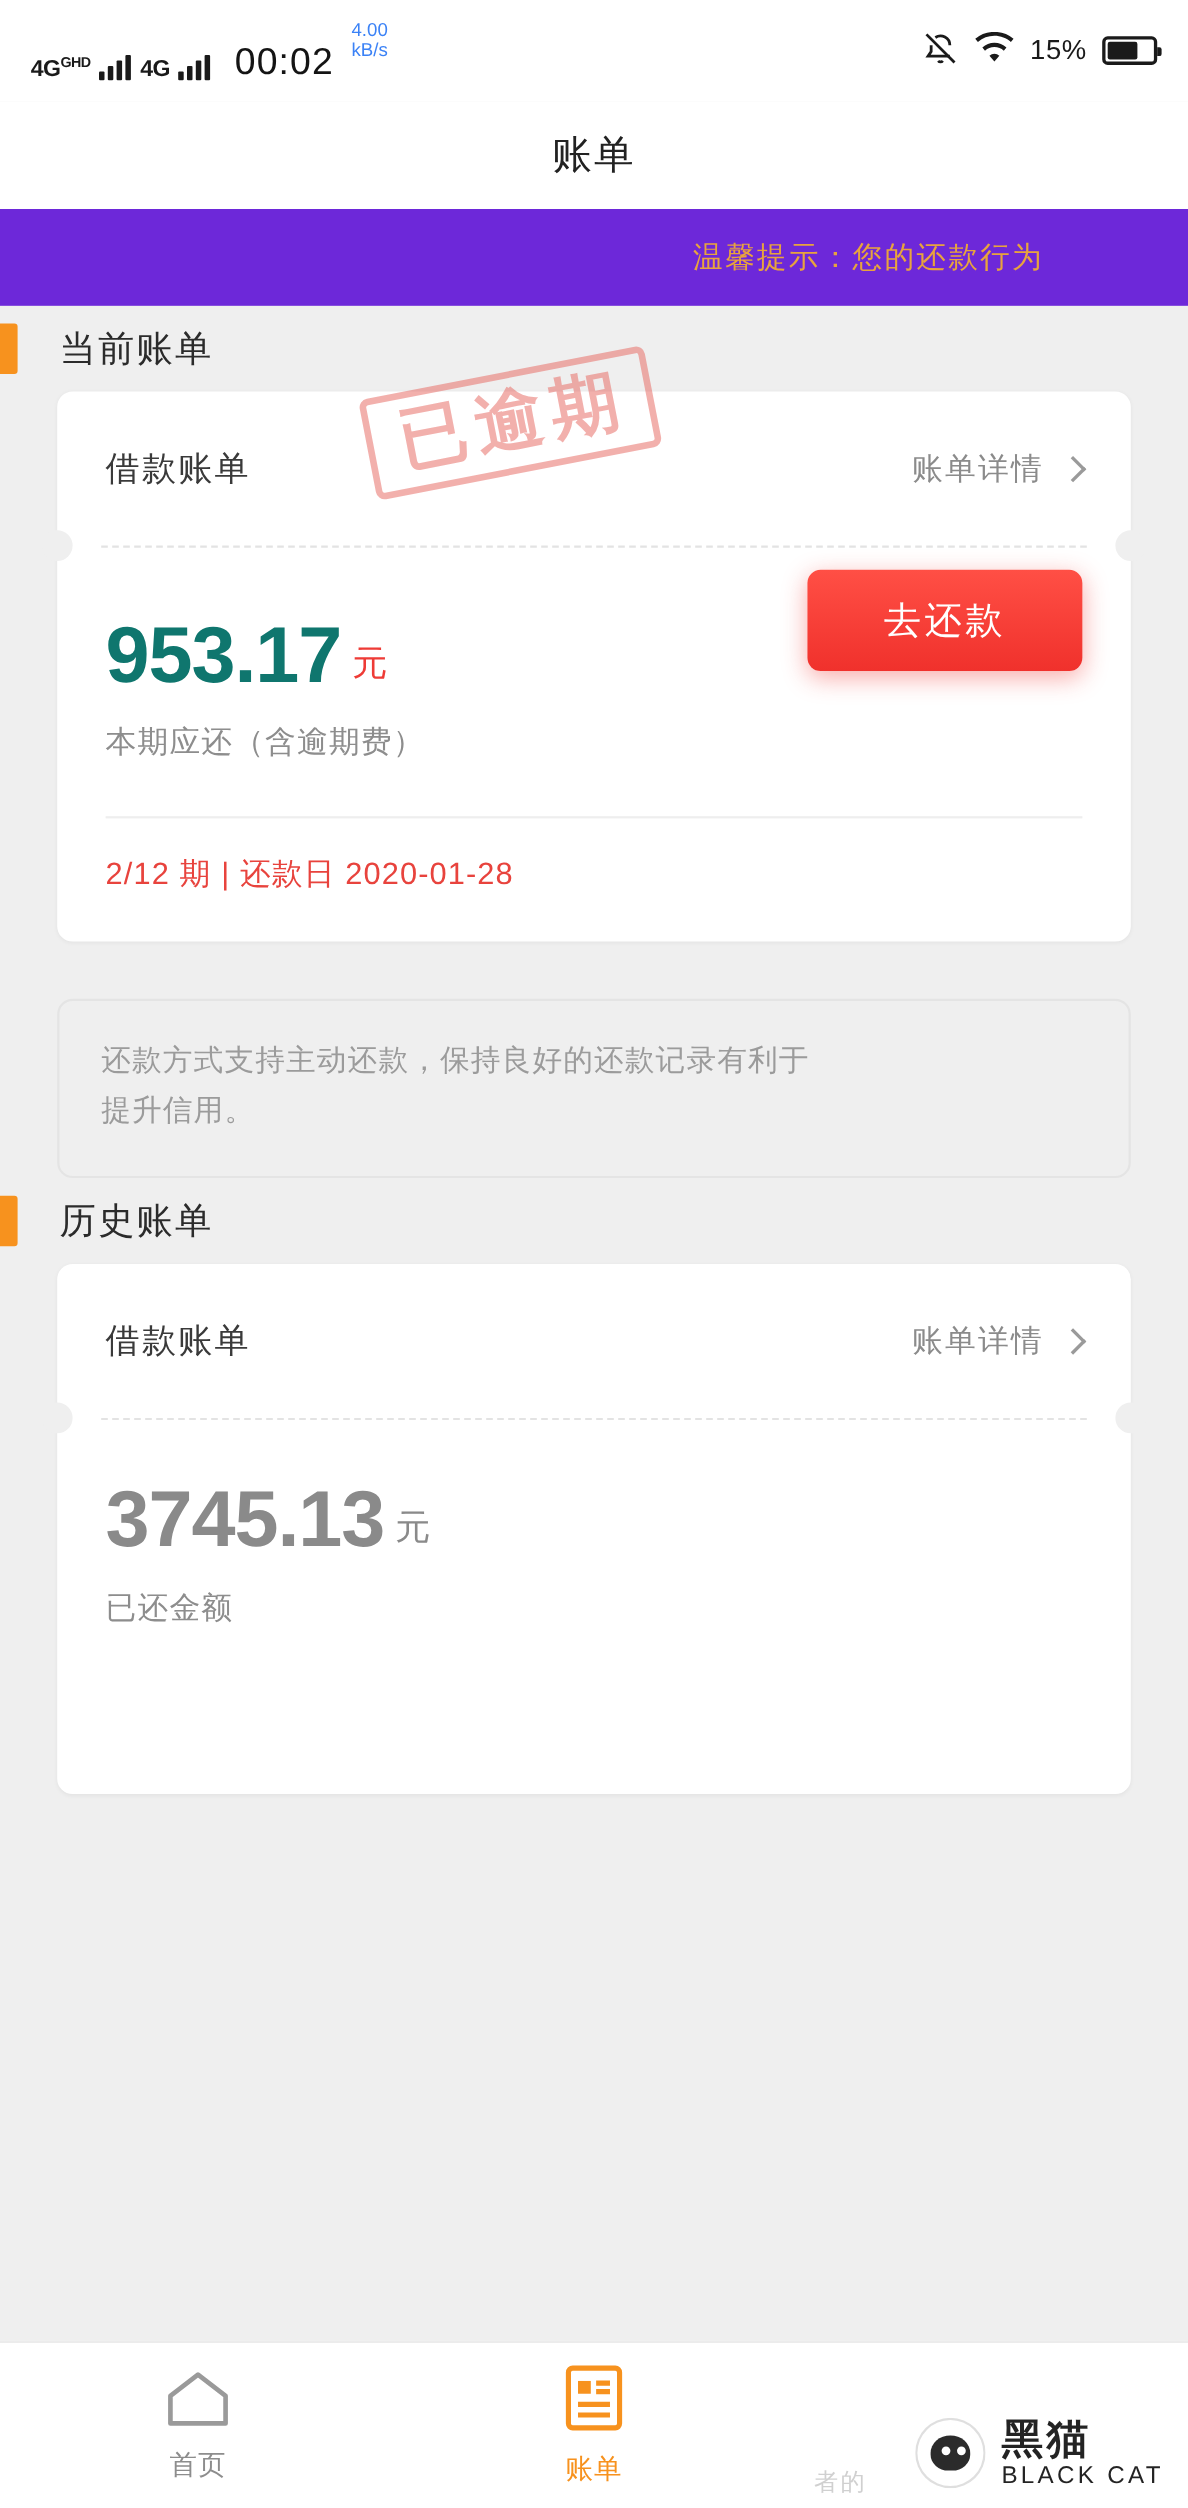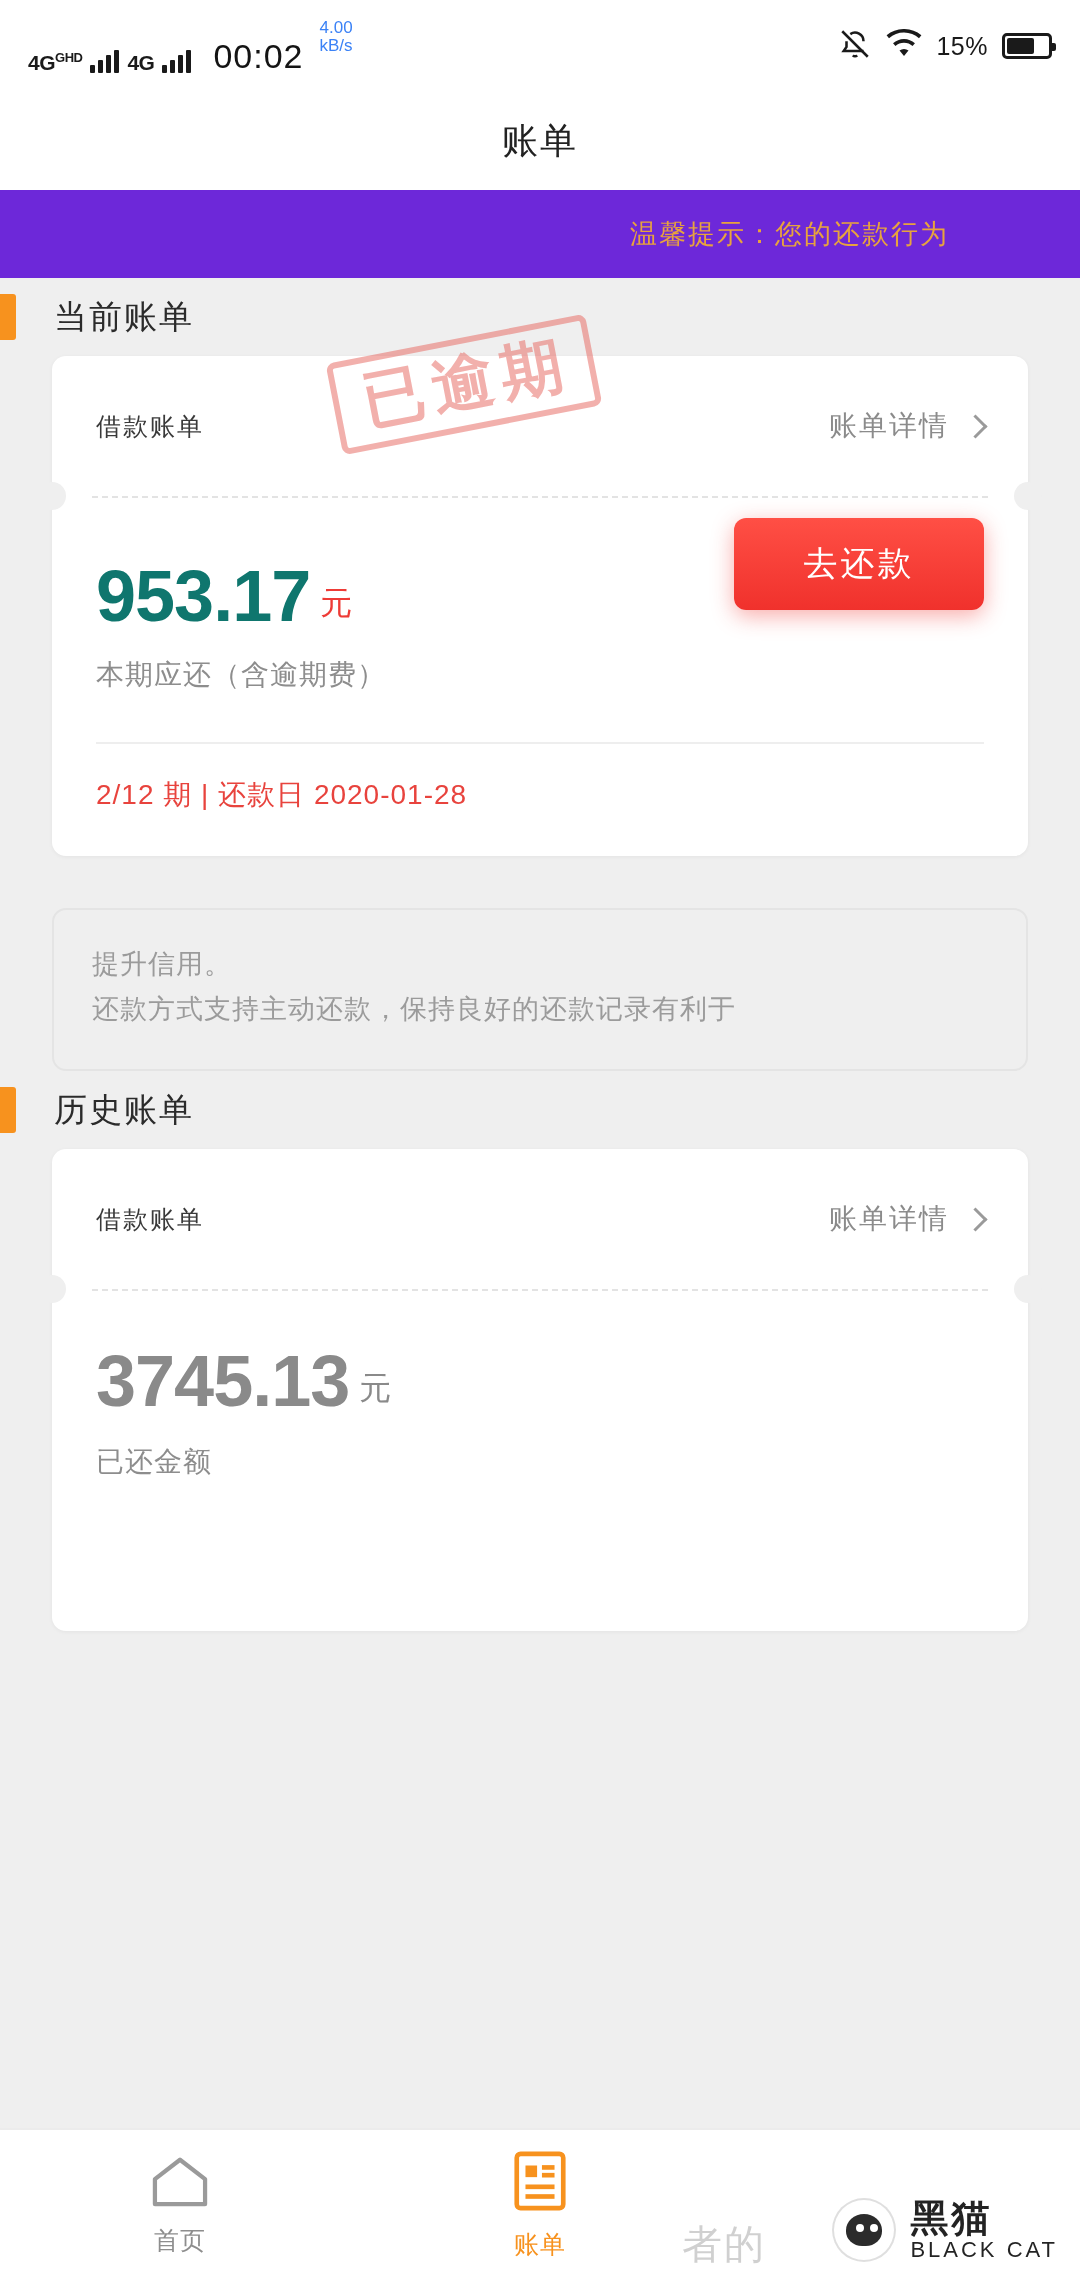--- a/index.html
+++ b/index.html
@@ -172,21 +172,21 @@
   }
 
   .card-top {
     height: 140px;
     display: flex;
     align-items: center;
     padding: 0 44px;
     position: relative;
   }
   .card-top .lbl {
-    font-size: 25px;
+    font-size: 31px;
     color: #3a3a3a;
     letter-spacing: 2px;
   }
   .card-detail {
     margin-left: auto;
     display: flex;
     align-items: center;
     font-size: 28px;
     color: #8b8b8b;
     letter-spacing: 2px;
@@ -412,23 +412,23 @@
     font-weight: bold;
     letter-spacing: 3px;
   }
   .wm-en {
     font-size: 22px;
     color: #111;
     letter-spacing: 3px;
   }
   .wm-ghost {
     position: absolute;
-    right: 314px;
+    right: 292px;
     bottom: 8px;
-    font-size: 40px;
+    font-size: 22px;
     color: rgba(120,120,120,0.35);
     letter-spacing: 2px;
   }
 </style>
 </head>
 <body>
 
 <div class="statusbar">
   <div class="sb-left">
     <div class="sb-netlabel"><span>4G</span><sup>GHD</sup></div>
@@ -510,22 +510,22 @@
     </div>
     <div class="sub">本期应还（含逾期费）</div>
 
     <button class="pay-btn">去还款</button>
 
     <div class="hr"></div>
     <div class="meta">2/12 期 | 还款日 2020-01-28</div>
   </div>
 
   <div class="tipbox">
+    <div>还款方式支持主动还款，保持良好的还款记录有利于</div>
     <div>提升信用。</div>
-    <div>还款方式支持主动还款，保持良好的还款记录有利于</div>
   </div>
 
   <div class="section-head">
     <div class="section-bar"></div>
     <div class="section-title">历史账单</div>
   </div>
 
   <div class="card">
     <div class="card-top">
       <div class="lbl">借款账单</div>

